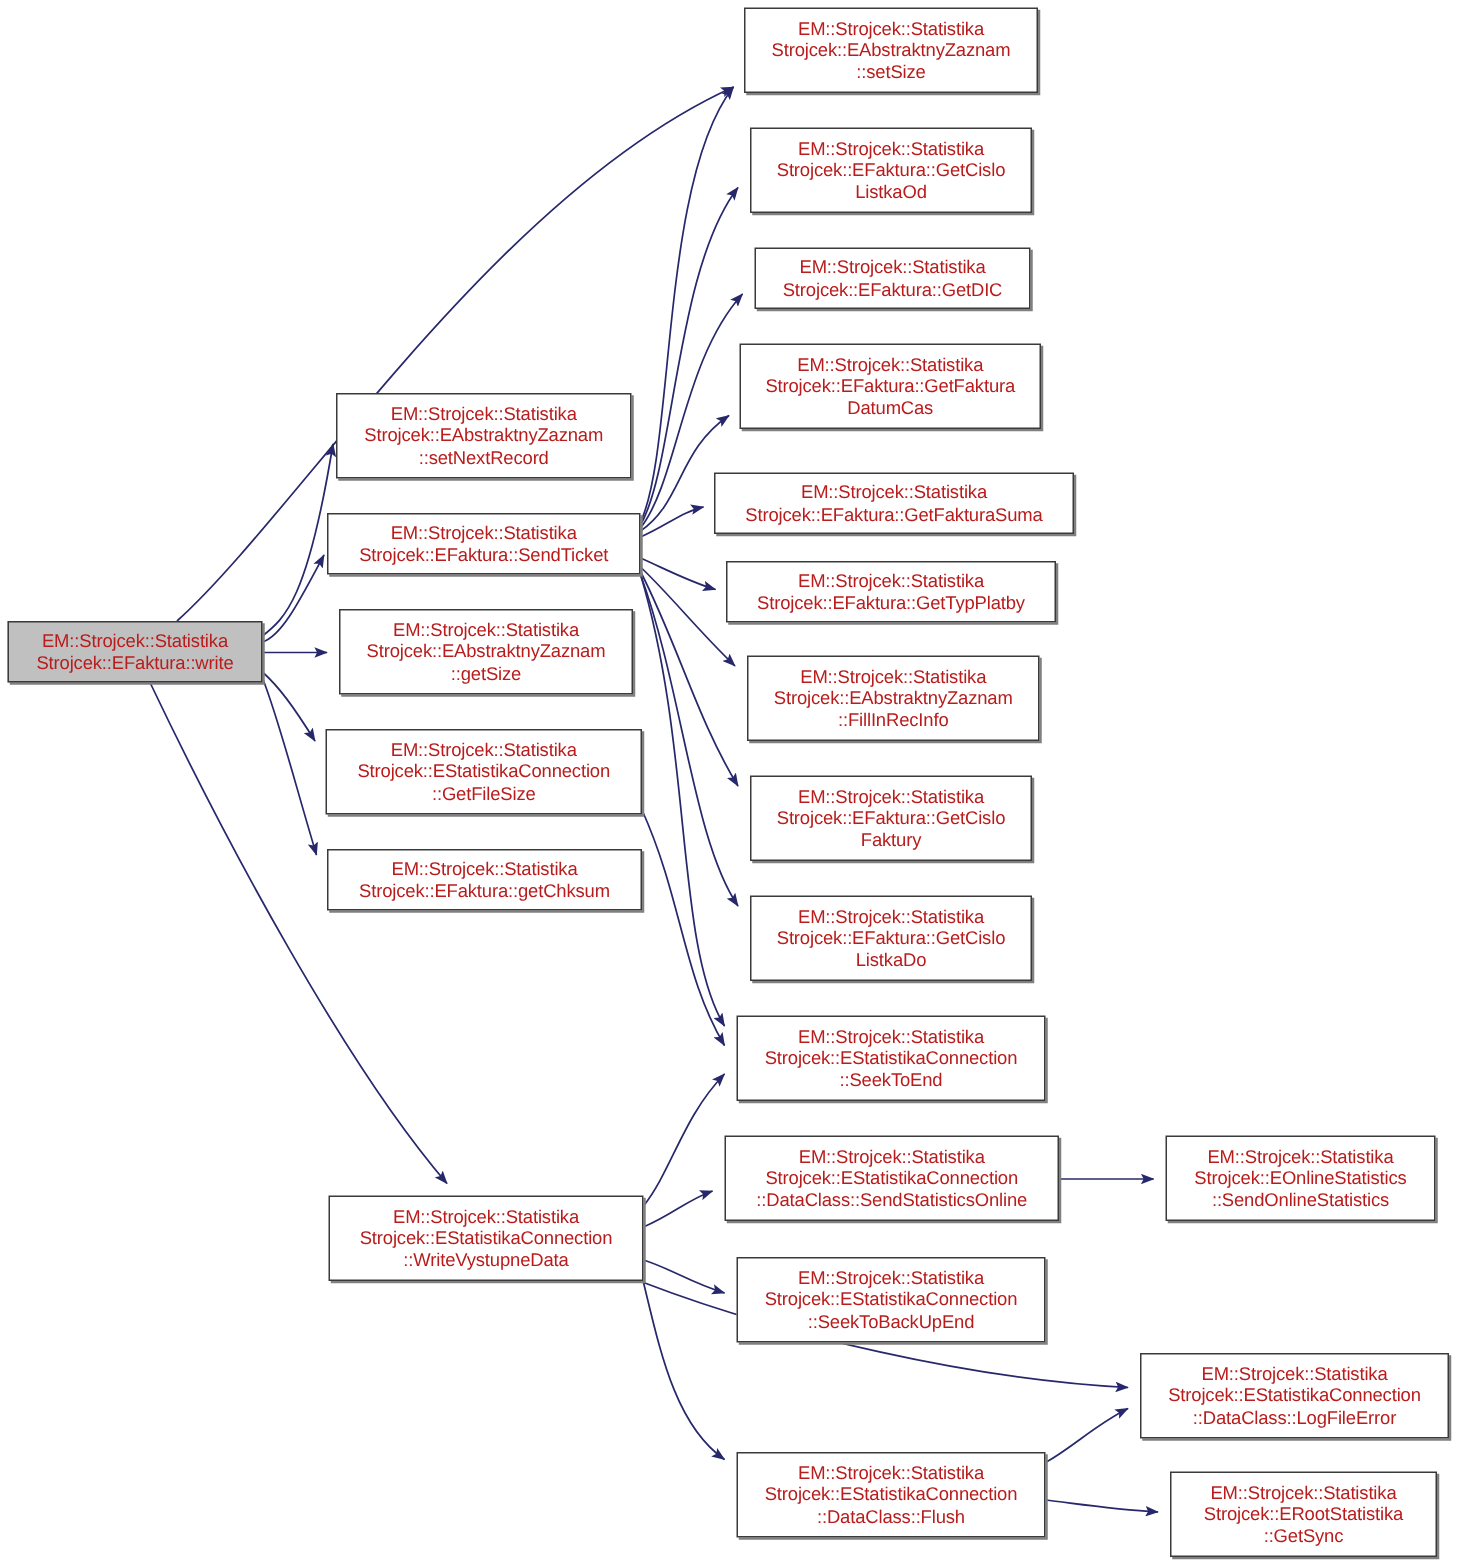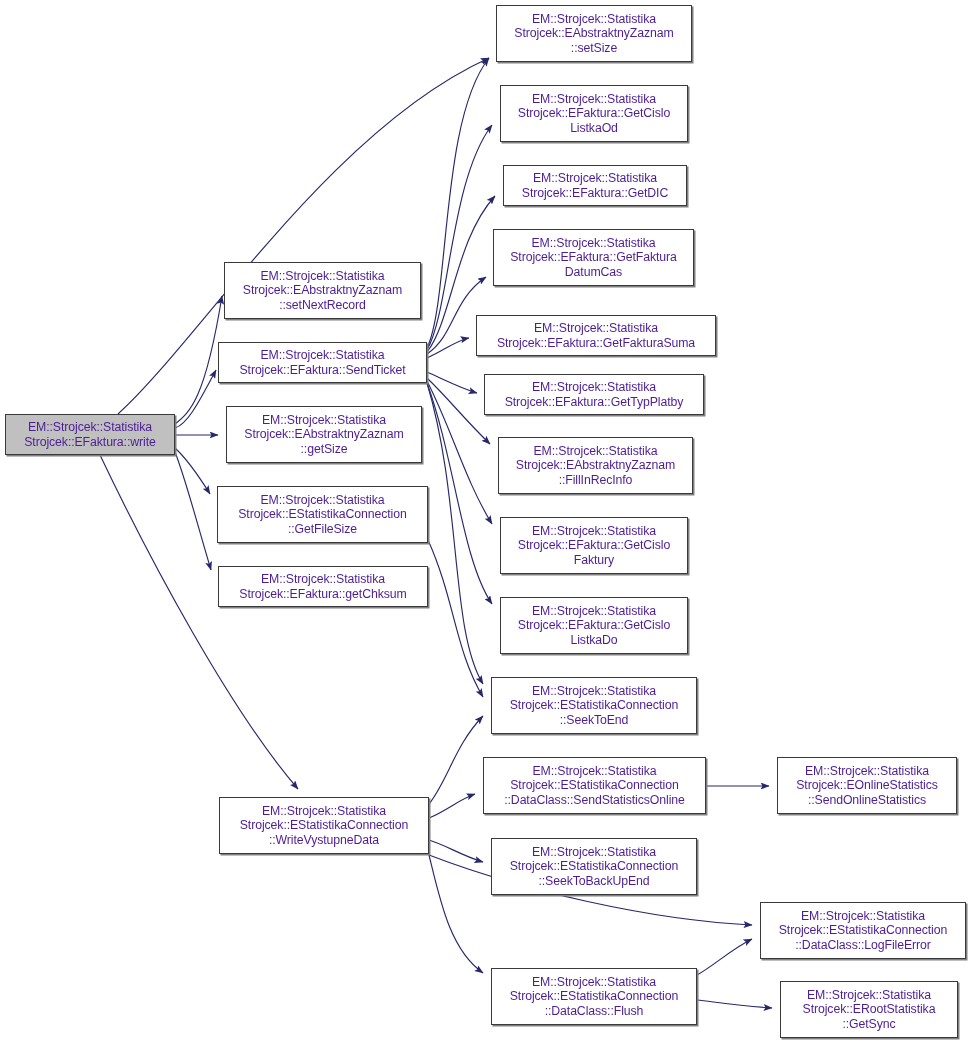--- a/index.html
+++ b/index.html
@@ -34,21 +34,21 @@
     text-align: center;
     cursor: pointer;
   }
   .node-box.root {
     background: #c0c0c0;
   }
   .node-label {
     font-family: "Liberation Sans", sans-serif;
     font-size: 12.3px;
     line-height: 14.2px;
-    color: #4c1d95;
+    color: #b91c1c;
     white-space: pre-line;
     letter-spacing: -0.1px;
     padding: 0 3px;
   }
   .edge-path {
     fill: none;
     stroke: #27286b;
     stroke-width: 1.15;
   }
   .edge-head {

